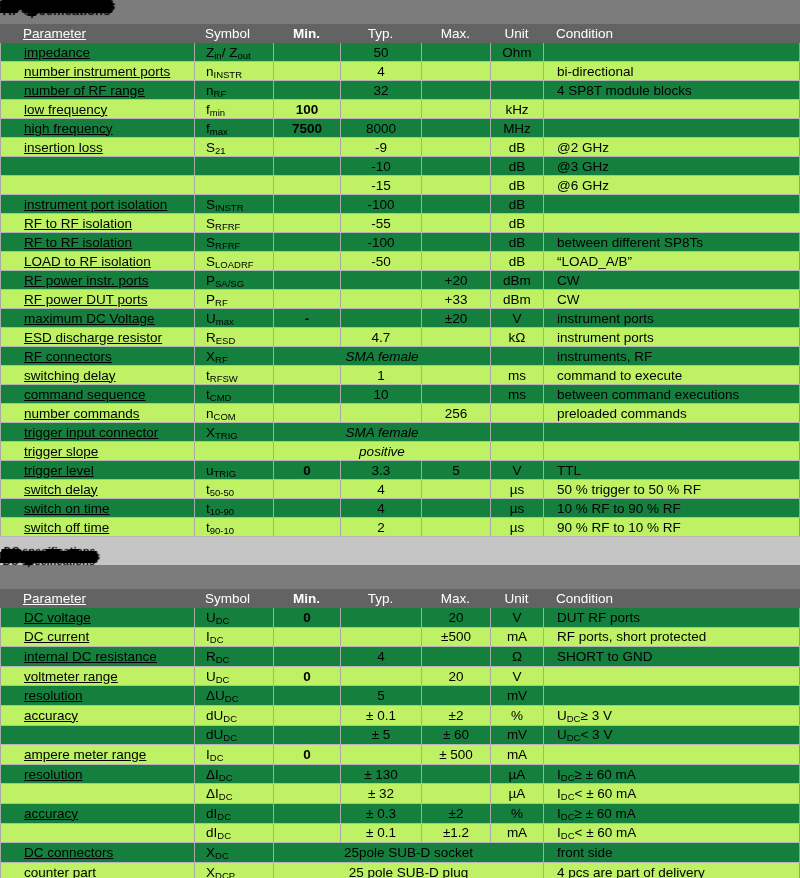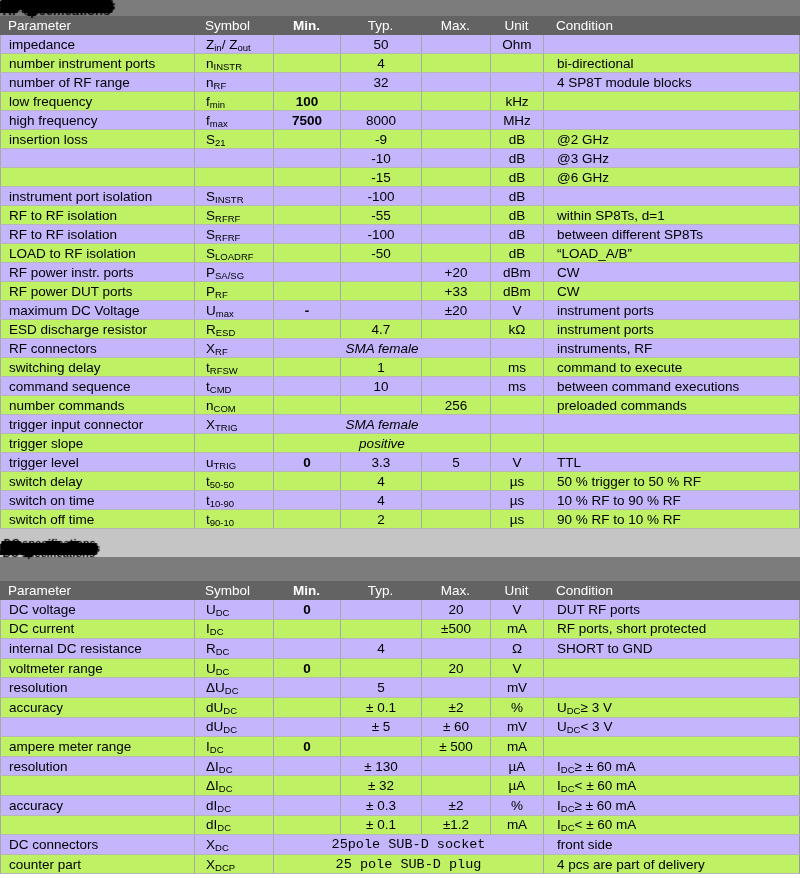--- a/index.html
+++ b/index.html
@@ -2,54 +2,54 @@
 <html><head>
 <meta charset="utf-8">
 <style>
   html,body{margin:0;padding:0;}
   body{
     width:800px;height:878px;overflow:hidden;background:#fff;
     font-family:"Liberation Sans","DejaVu Sans",sans-serif;
     -webkit-font-smoothing:antialiased;
   }
   .band{position:relative;width:800px;background:#7c7c7c;}
-  .band-rf{height:16px;}
+  .band-rf{height:24px;}
   .gap-band{width:800px;height:28px;background:#c5c5c5;}
   .band-dc{height:24px;}
   .blob-title{
     position:absolute;left:3px;font-weight:bold;font-style:italic;color:#000;
     -webkit-text-stroke:6px #000;paint-order:stroke fill;white-space:nowrap;
     text-shadow:
       -3px 0 0 #000,3px 0 0 #000,0 -3px 0 #000,0 3px 0 #000,
       -3px -3px 0 #000,3px 3px 0 #000,-3px 3px 0 #000,3px -3px 0 #000,
       -5px 0 1px #000,5px 0 1px #000,0 5px 1px #000,0 -5px 1px #000;
   }
   .band-rf .blob-title{top:-2px;font-size:13px;}
   .band-dc .blob-title{top:-15px;font-size:11px;}
 
   .hdr-row{display:flex;width:800px;height:19px;background:#636363;color:#fff;
     align-items:center;font-size:13.5px;}
   .row{display:flex;width:800px;align-items:center;font-size:13.5px;color:#000;
     box-sizing:border-box;border-bottom:1px solid #b6b6b6;border-left:1px solid #a8a8a8;
-    background:#c4b5fd;}
+    background:#15803d;}
   .section-0 .row{height:19px;}
   .section-1 .row{height:19.6px;}
   .row.alt{background:#bef264;}
   .cell{height:100%;box-sizing:border-box;display:flex;align-items:center;
     border-right:1px solid #a8a8a8;overflow:hidden;white-space:nowrap;}
   .hdr-row .cell{border-right:none;}
-  .c-p{width:194px;padding-left:8px;}
+  .c-p{width:194px;padding-left:23px;text-decoration:underline;}
   .c-s{width:79px;padding-left:11px;}
   .c-min{width:67px;justify-content:center;font-weight:bold;}
   .c-typ{width:81px;justify-content:center;}
   .c-max{width:69px;justify-content:center;}
   .c-unit{width:53px;justify-content:center;}
   .c-cond{flex:1;padding-left:13px;border-right:1px solid #9a9a9a;}
   .c-span3{width:217px;justify-content:center;font-style:italic;}
-  .c-span4{width:270px;justify-content:center;font-family:Liberation Mono, monospace;}
+  .c-span4{width:270px;justify-content:center;}
   .sub{font-size:9.5px;position:relative;top:3px;}
 </style>
 </head>
 <body>
 
 <div class="band band-rf">
   <span class="blob-title">RF specifications</span>
 </div>
 
 <div class="section-0">
@@ -144,21 +144,20 @@
         <div class="cell c-unit">dB</div>
         <div class="cell c-cond"></div>
       </div>
       <div class="row alt">
         <div class="cell c-p">RF to RF isolation</div>
         <div class="cell c-s">S<span class="sub">RFRF</span></div>
         <div class="cell c-min"></div>
         <div class="cell c-typ">-55</div>
         <div class="cell c-max"></div>
         <div class="cell c-unit">dB</div>
-        <div class="cell c-cond">within SP8Ts, d=1</div>
       </div>
       <div class="row">
         <div class="cell c-p">RF to RF isolation</div>
         <div class="cell c-s">S<span class="sub">RFRF</span></div>
         <div class="cell c-min"></div>
         <div class="cell c-typ">-100</div>
         <div class="cell c-max"></div>
         <div class="cell c-unit">dB</div>
         <div class="cell c-cond">between different SP8Ts</div>
       </div>

